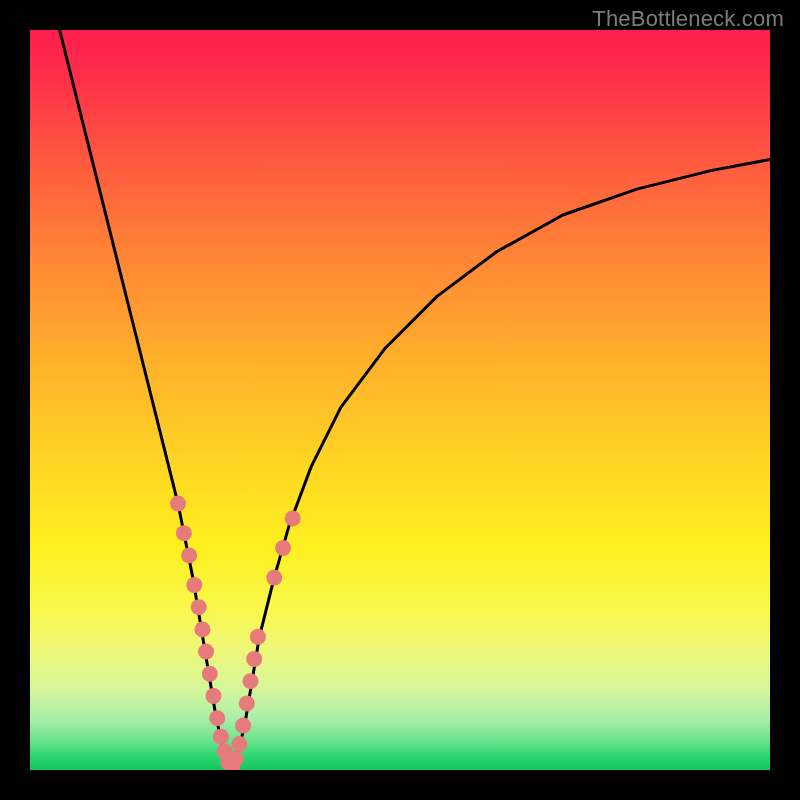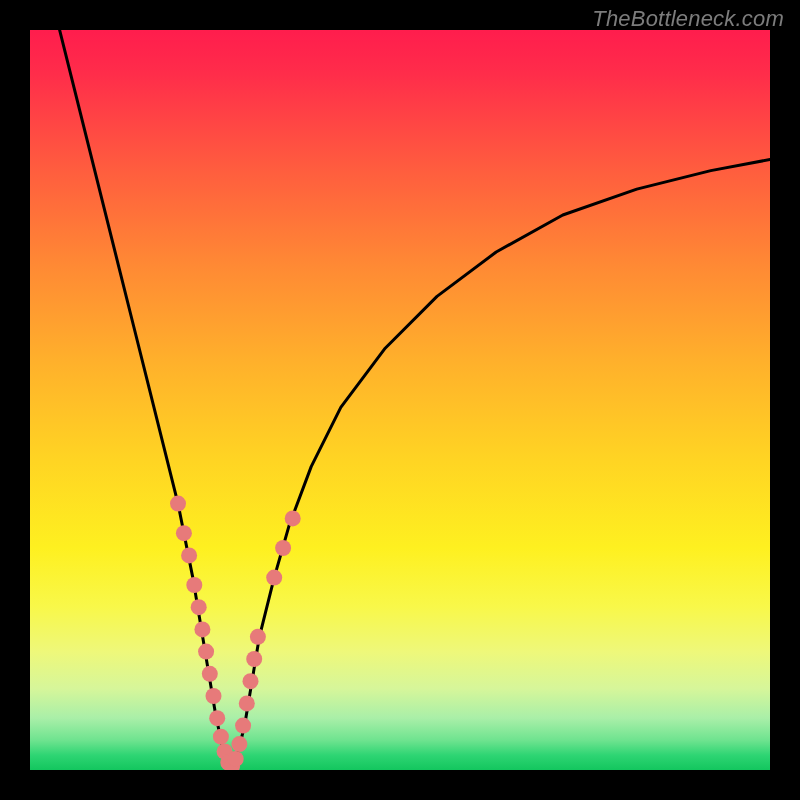--- a/index.html
+++ b/index.html
@@ -51,21 +51,20 @@
   }
   .watermark {
     position: absolute;
     top: 6px;
     right: 16px;
     color: #7c7c7c;
     font-size: 22px;
     font-weight: 500;
     letter-spacing: 0.2px;
     user-select: none;
-    font-style: italic;
   }
   svg.curve {
     position: absolute;
     top: 0; left: 0;
     width: 100%;
     height: 100%;
   }
 </style>
 </head>
 <body>

